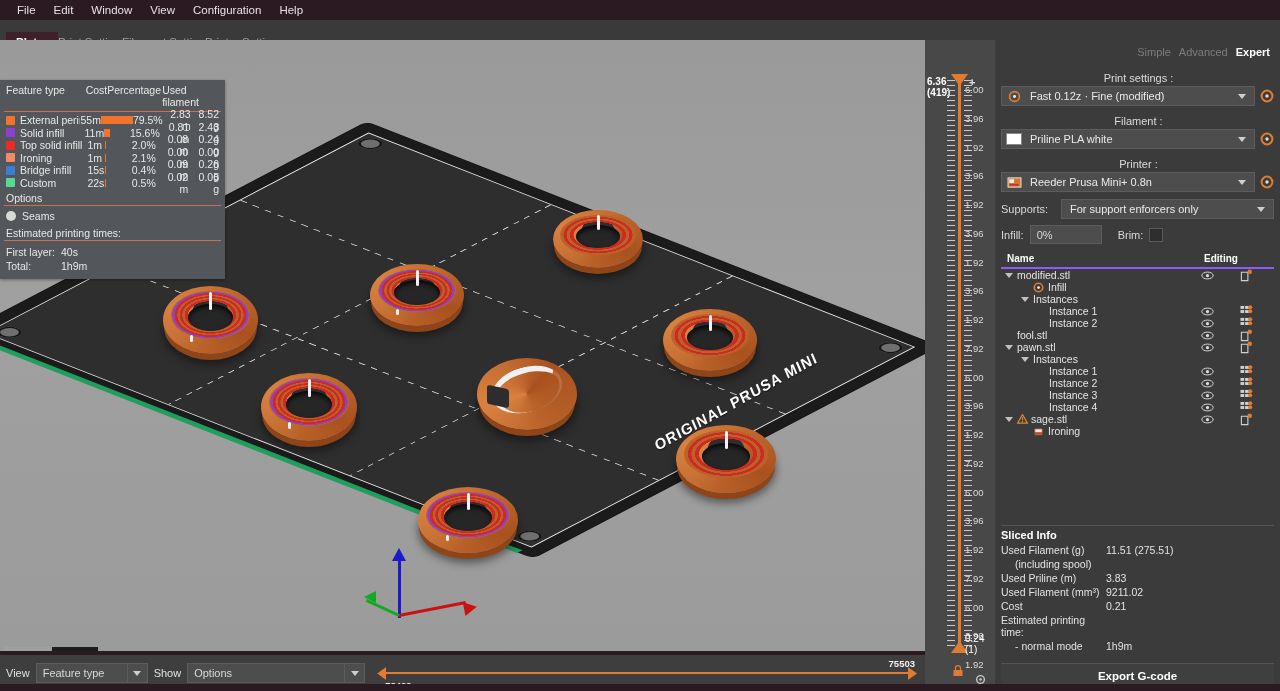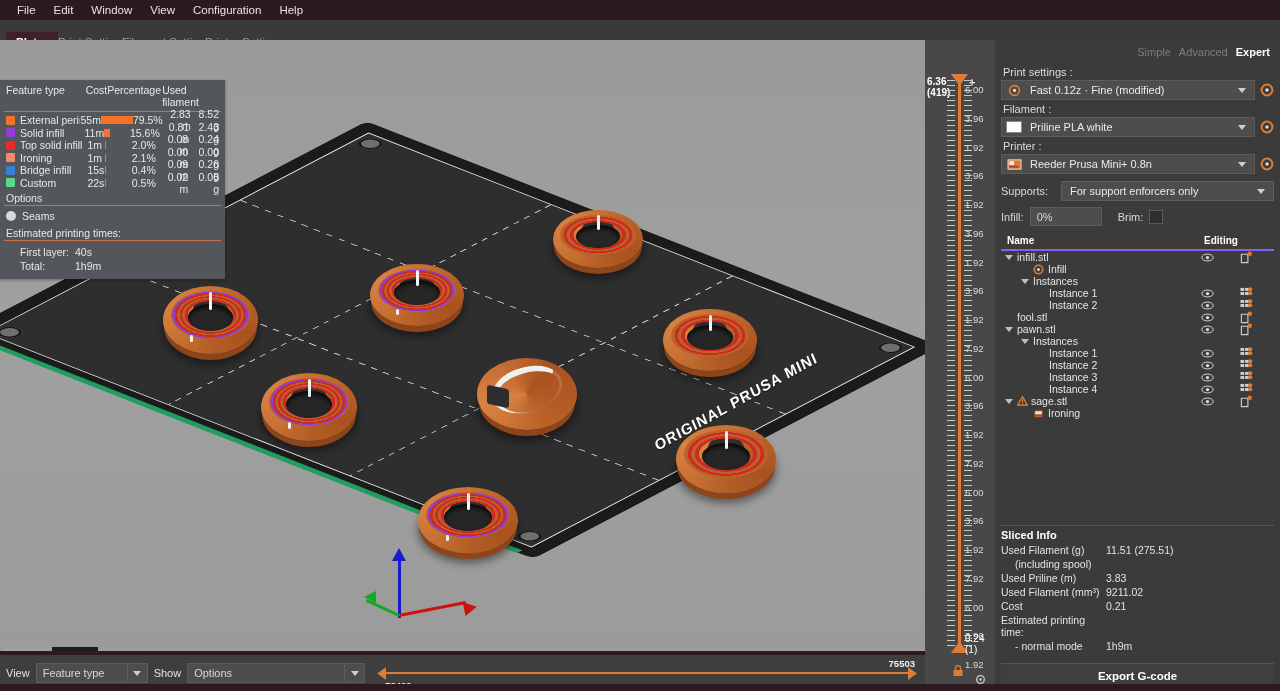--- a/index.html
+++ b/index.html
@@ -171,21 +171,21 @@
   .lg-pct  { width:28px; text-align:right; margin-right:7px; }
   .lg-m    { width:32px; text-align:right; margin-right:7px; }
   .lg-g    { width:30px; text-align:right; }
   .legend-section { padding:3px 6px 1px 6px; }
   .legend-opt { display:flex; align-items:center; padding:2px 6px; }
   .legend-opt .dot {
     width:10px; height:10px; border-radius:50%; background:#d9d9d9; margin-right:6px;
   }
   .legend-times { padding:2px 6px; }
   .legend-times .trow { display:flex; padding:1px 0; }
-  .legend-times .tlab { width:55px;margin-left:14px; }
+  .legend-times .tlab { width:55px; }
 
   
   .vslider {
     position:absolute; left:925px; top:40px; width:70px; height:651px;
     background:#484848;
   }
   .vs-rail {
     position:absolute; left:33px; top:44px; width:3px; bottom:48px;
     background:#e07b32;
   }
@@ -222,21 +222,21 @@
   .rpanel {
     position:absolute; left:995px; top:40px; width:285px; height:651px;
     background:#3b3b3b; padding:4px 6px 0 6px;
   }
   .mode-row {
     display:flex; justify-content:flex-end; gap:8px; padding:2px 4px 5px 0;
     font-size:11px;
   }
   .mode { color:#7d7d7d; cursor:default; }
   .mode.active { color:#ffffff; font-weight:bold; }
-  .field-label { font-size:11px; color:#dcdcdc; margin:3px 0 2px 2px; }
+  .field-label { font-size:11px; color:#dcdcdc; margin:9px 0 2px 2px;text-align:center; }
   .combo-row { display:flex; align-items:center; gap:5px; }
   .combo {
     flex:1; height:20px; background:#4d4d4d; border:1px solid #5c5c5c;
     display:flex; align-items:center; padding:0 2px; position:relative;
   }
   .combo .ico { width:20px; height:16px; display:flex; align-items:center; justify-content:center; flex:none; }
   .combo .val { flex:1; font-size:11px; color:#eaeaea; padding-left:6px; white-space:nowrap; overflow:hidden; }
   .combo .arrow {
     width:0; height:0; border-left:4px solid transparent; border-right:4px solid transparent;
     border-top:5px solid #cfcfcf; margin-right:6px; flex:none;
@@ -673,21 +673,21 @@
 
     <div class="objlist">
       <div class="ol-head">
         <span class="c-name">Name</span>
         <span class="c-edit">Editing</span>
       </div>
       <div id="ol-rows">
           <div class="ol-row">
             <span class="nm" style="padding-left:4px">
               <span class="tri"></span>
-              <span>infill.stl</span>
+              <span>modified.stl</span>
             </span>
             <span class="eyecol">
               <svg width="13" height="9" viewBox="0 0 16 10">
                 <ellipse cx="8" cy="5" rx="7" ry="4.2" fill="none" stroke="#dcdcdc" stroke-width="1.2"></ellipse>
                 <circle cx="8" cy="5" r="2" fill="#dcdcdc"></circle>
               </svg>
             </span>
             <span class="editcol">
               <svg width="13" height="13" viewBox="0 0 14 14">
                 <path d="M1.5 3.5 h7 v9 h-7 z" fill="none" stroke="#cfcfcf" stroke-width="1.2"></path>

